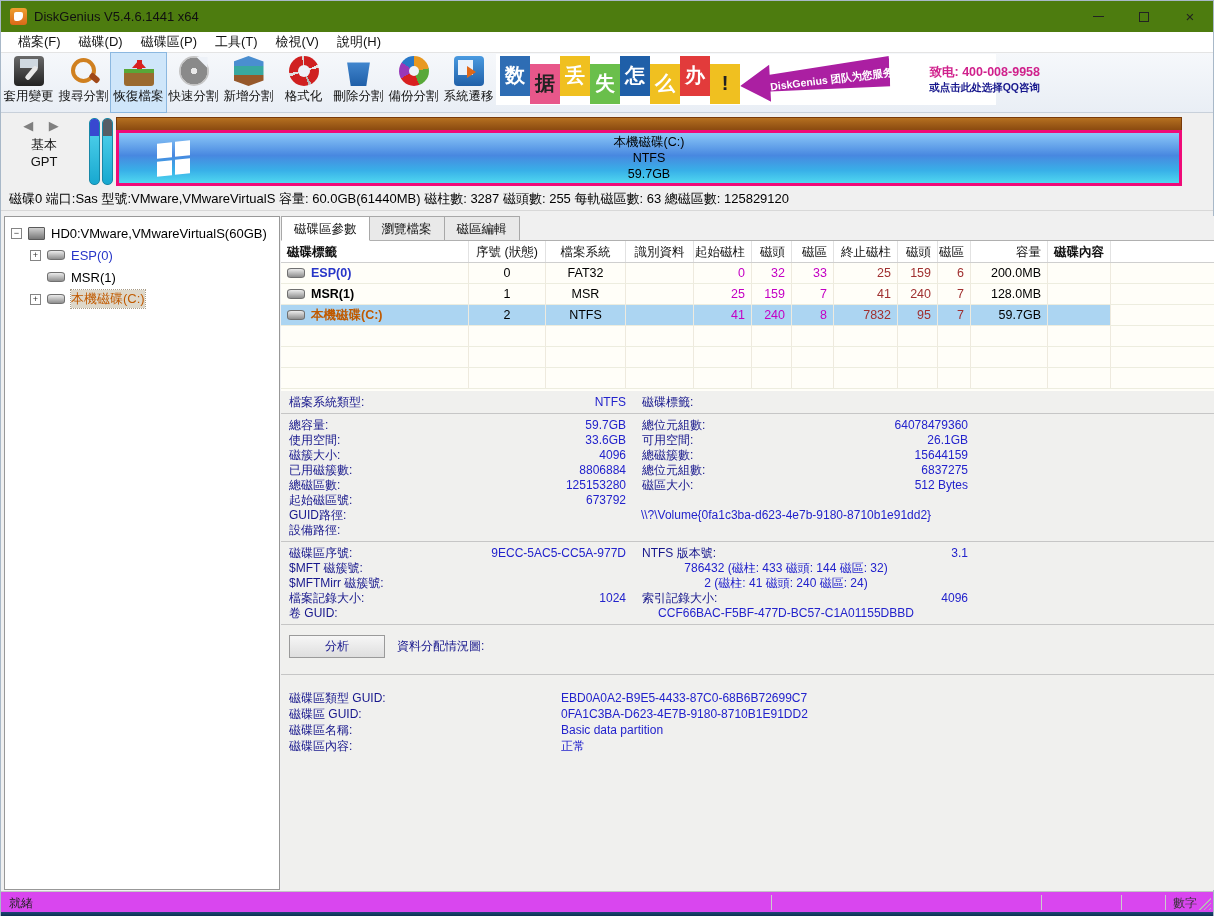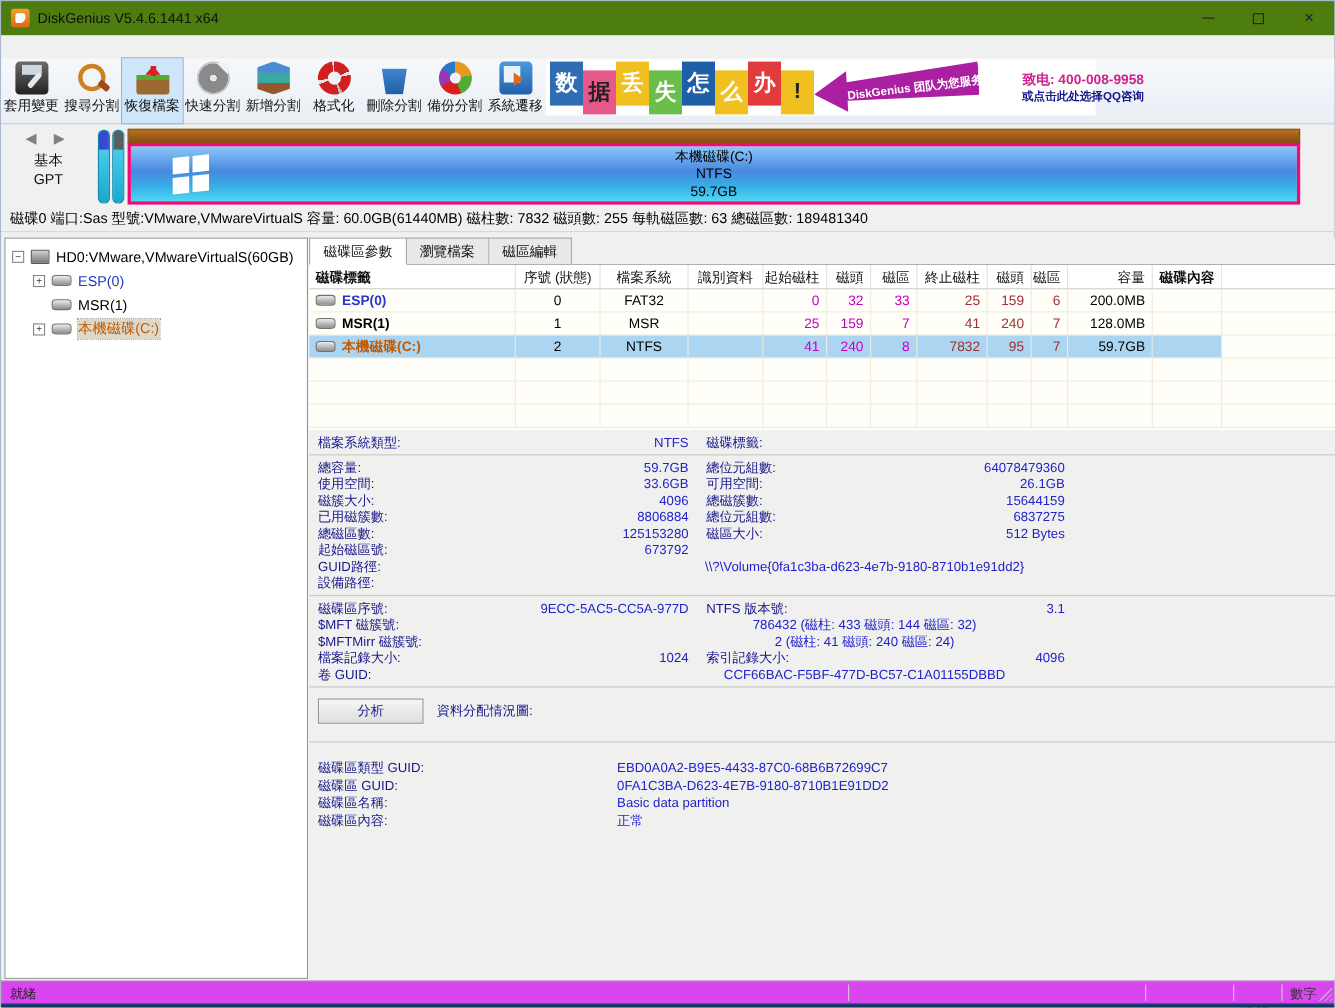--- a/index.html
+++ b/index.html
@@ -149,20 +149,28 @@
         </div>
       <div class="win-btn">
           <div class="glyph-max"></div>
         </div>
       <div class="win-btn">
           <span>×</span>
         </div>
     </div>
   </div>
 
+  <div class="menubar" id="menubar">
+      <span class="menu-item">檔案(F)</span>
+      <span class="menu-item">磁碟(D)</span>
+      <span class="menu-item">磁碟區(P)</span>
+      <span class="menu-item">工具(T)</span>
+      <span class="menu-item">檢視(V)</span>
+      <span class="menu-item">說明(H)</span>
+    </div>
 
   <div class="toolbar">
     <div class="tb-btns" id="tb-btns">
         <div class="tb-btn">
           <div class="tbi ic-apply-changes"></div>
           <span class="tb-label">套用變更</span>
         </div>
         <div class="tb-btn">
           <div class="tbi ic-search-partition"></div>
           <span class="tb-label">搜尋分割</span>
@@ -235,21 +243,21 @@
           <div></div>
         </div>
       <div class="parttext">
         <div>本機磁碟(C:)</div>
         <div>NTFS</div>
         <div>59.7GB</div>
       </div>
     </div>
   </div>
 
-  <div class="diskinfo">磁碟0 端口:Sas 型號:VMware,VMwareVirtualS 容量: 60.0GB(61440MB) 磁柱數: 7832 磁頭數: 255 每軌磁區數: 63 總磁區數: 189481340</div>
+  <div class="diskinfo">磁碟0 端口:Sas 型號:VMware,VMwareVirtualS 容量: 60.0GB(61440MB) 磁柱數: 3287 磁頭數: 255 每軌磁區數: 63 總磁區數: 125829120</div>
 
   <div class="tree-panel" id="tree-panel">
       <div class="tree-row">
         <span class="xbox">−</span>
         <span class="hddroot"></span>
         <span class="t-black">HD0:VMware,VMwareVirtualS(60GB)</span>
       </div>
       <div class="tree-row tree-child">
         <span class="xbox">+</span>
         <span class="hdd"></span>

